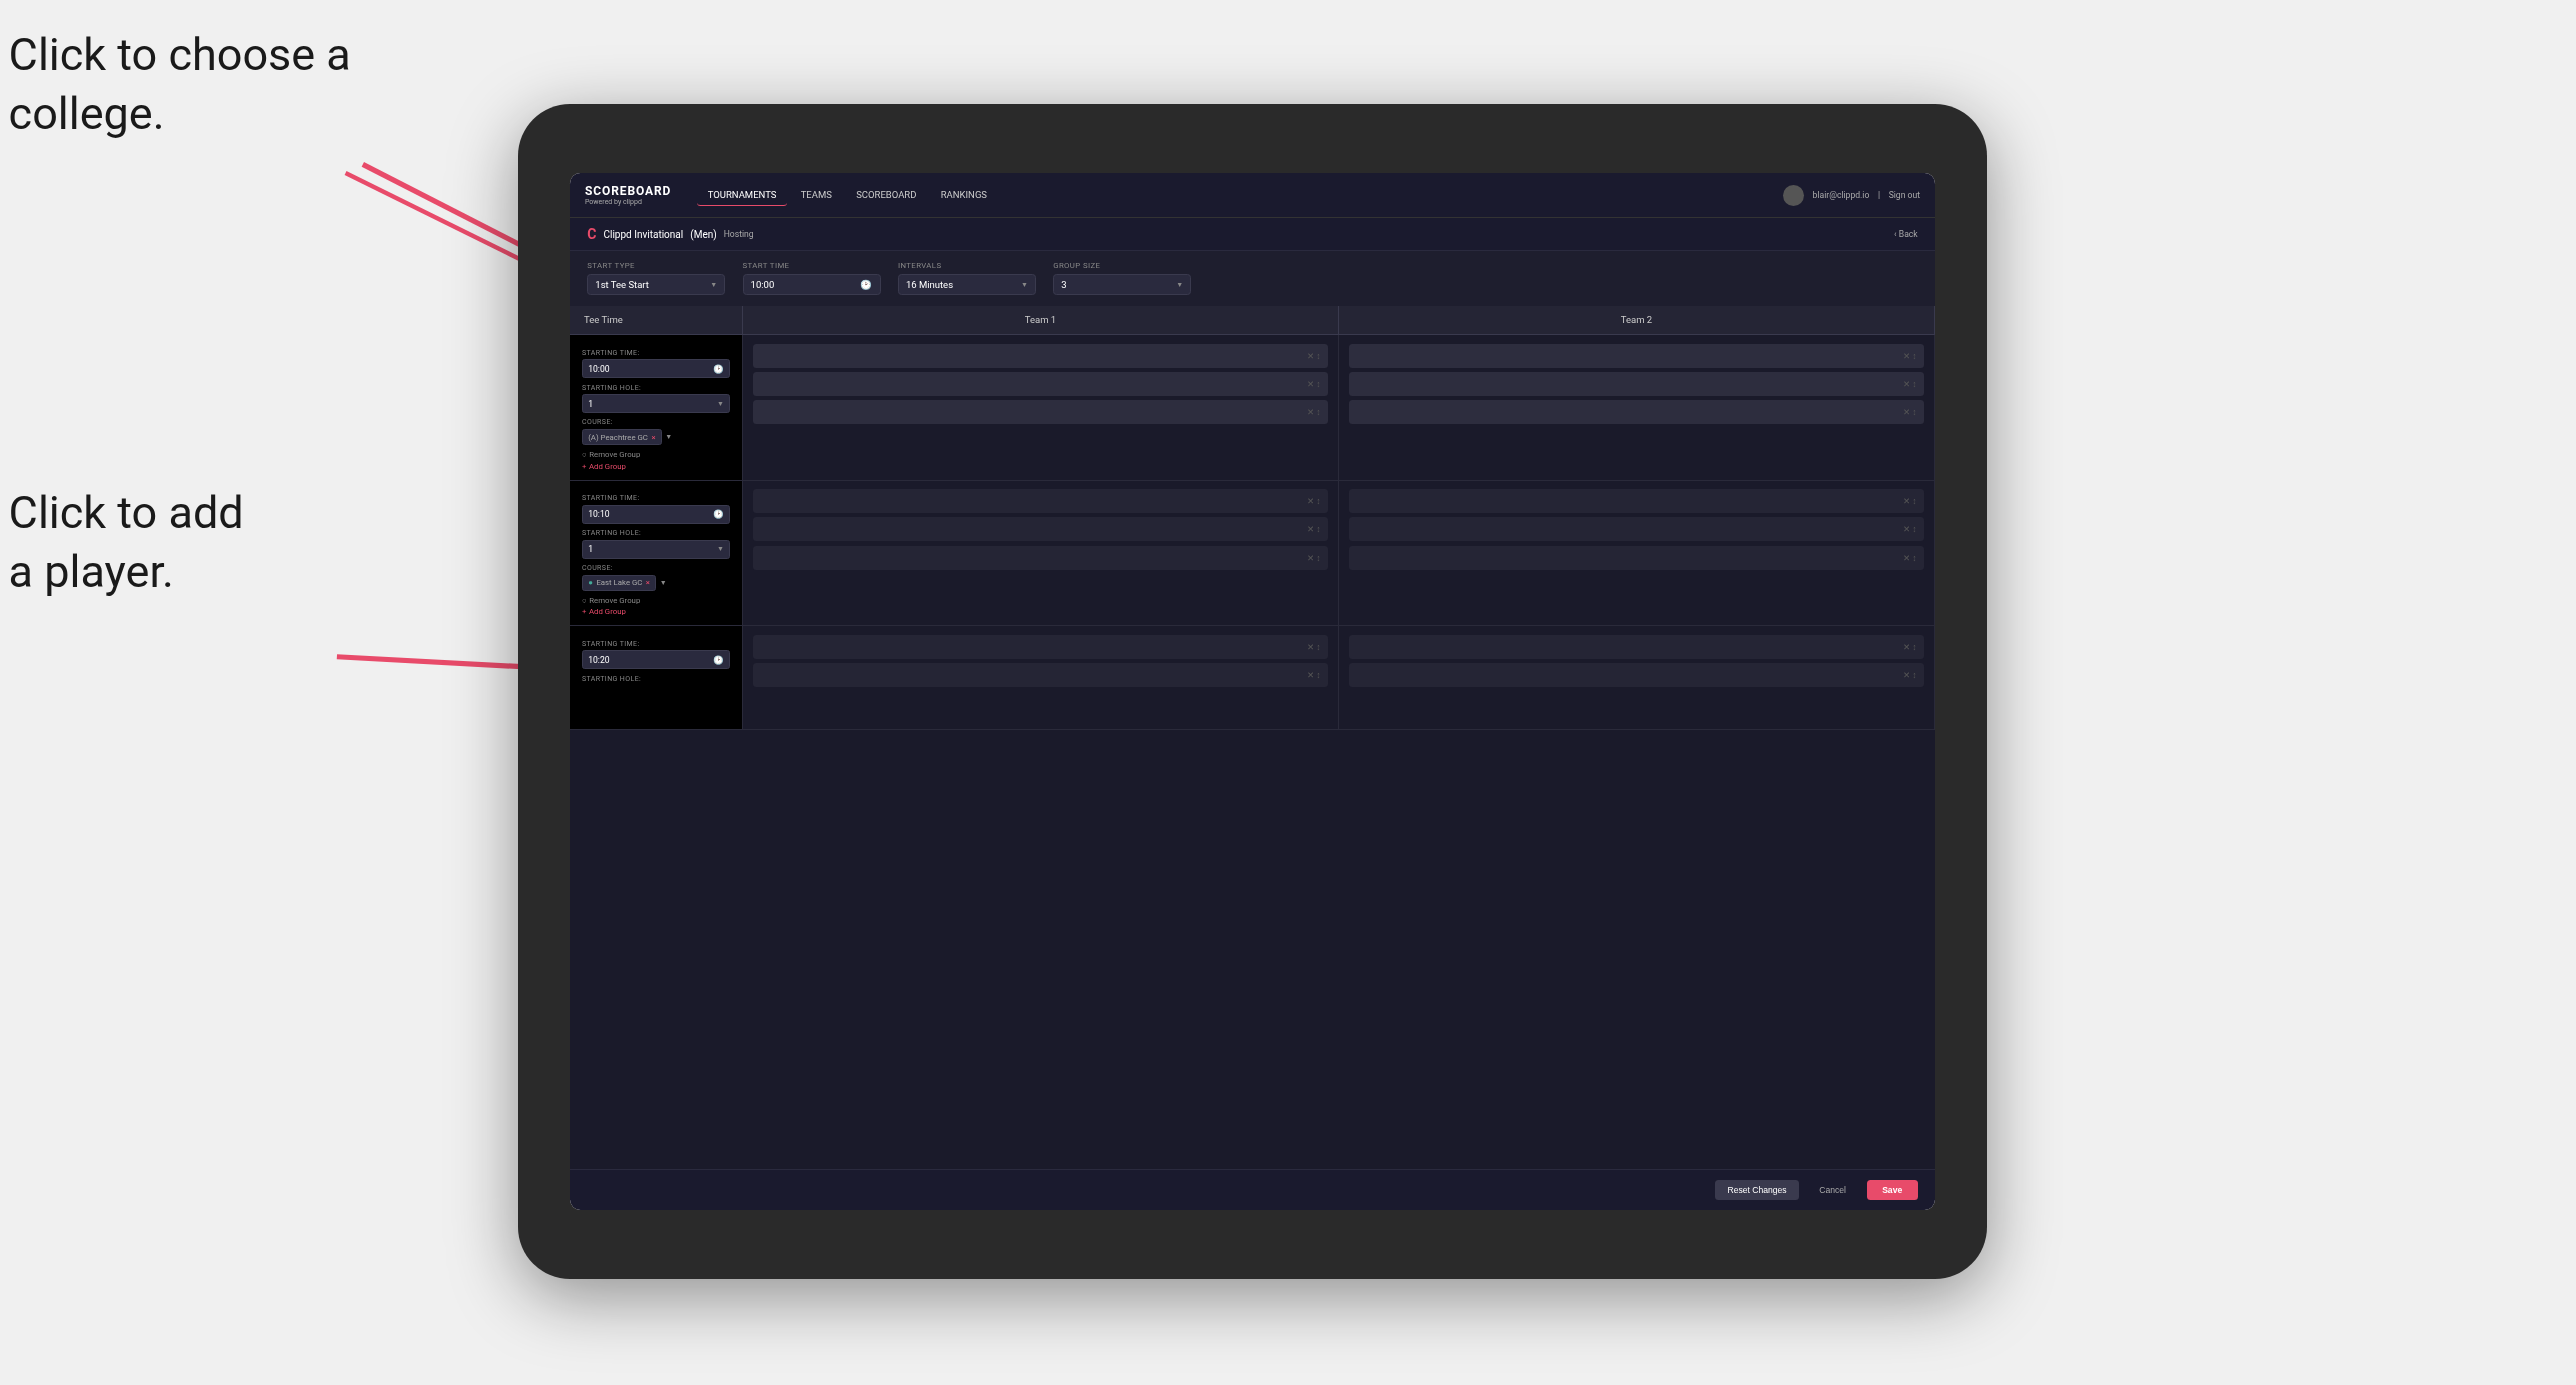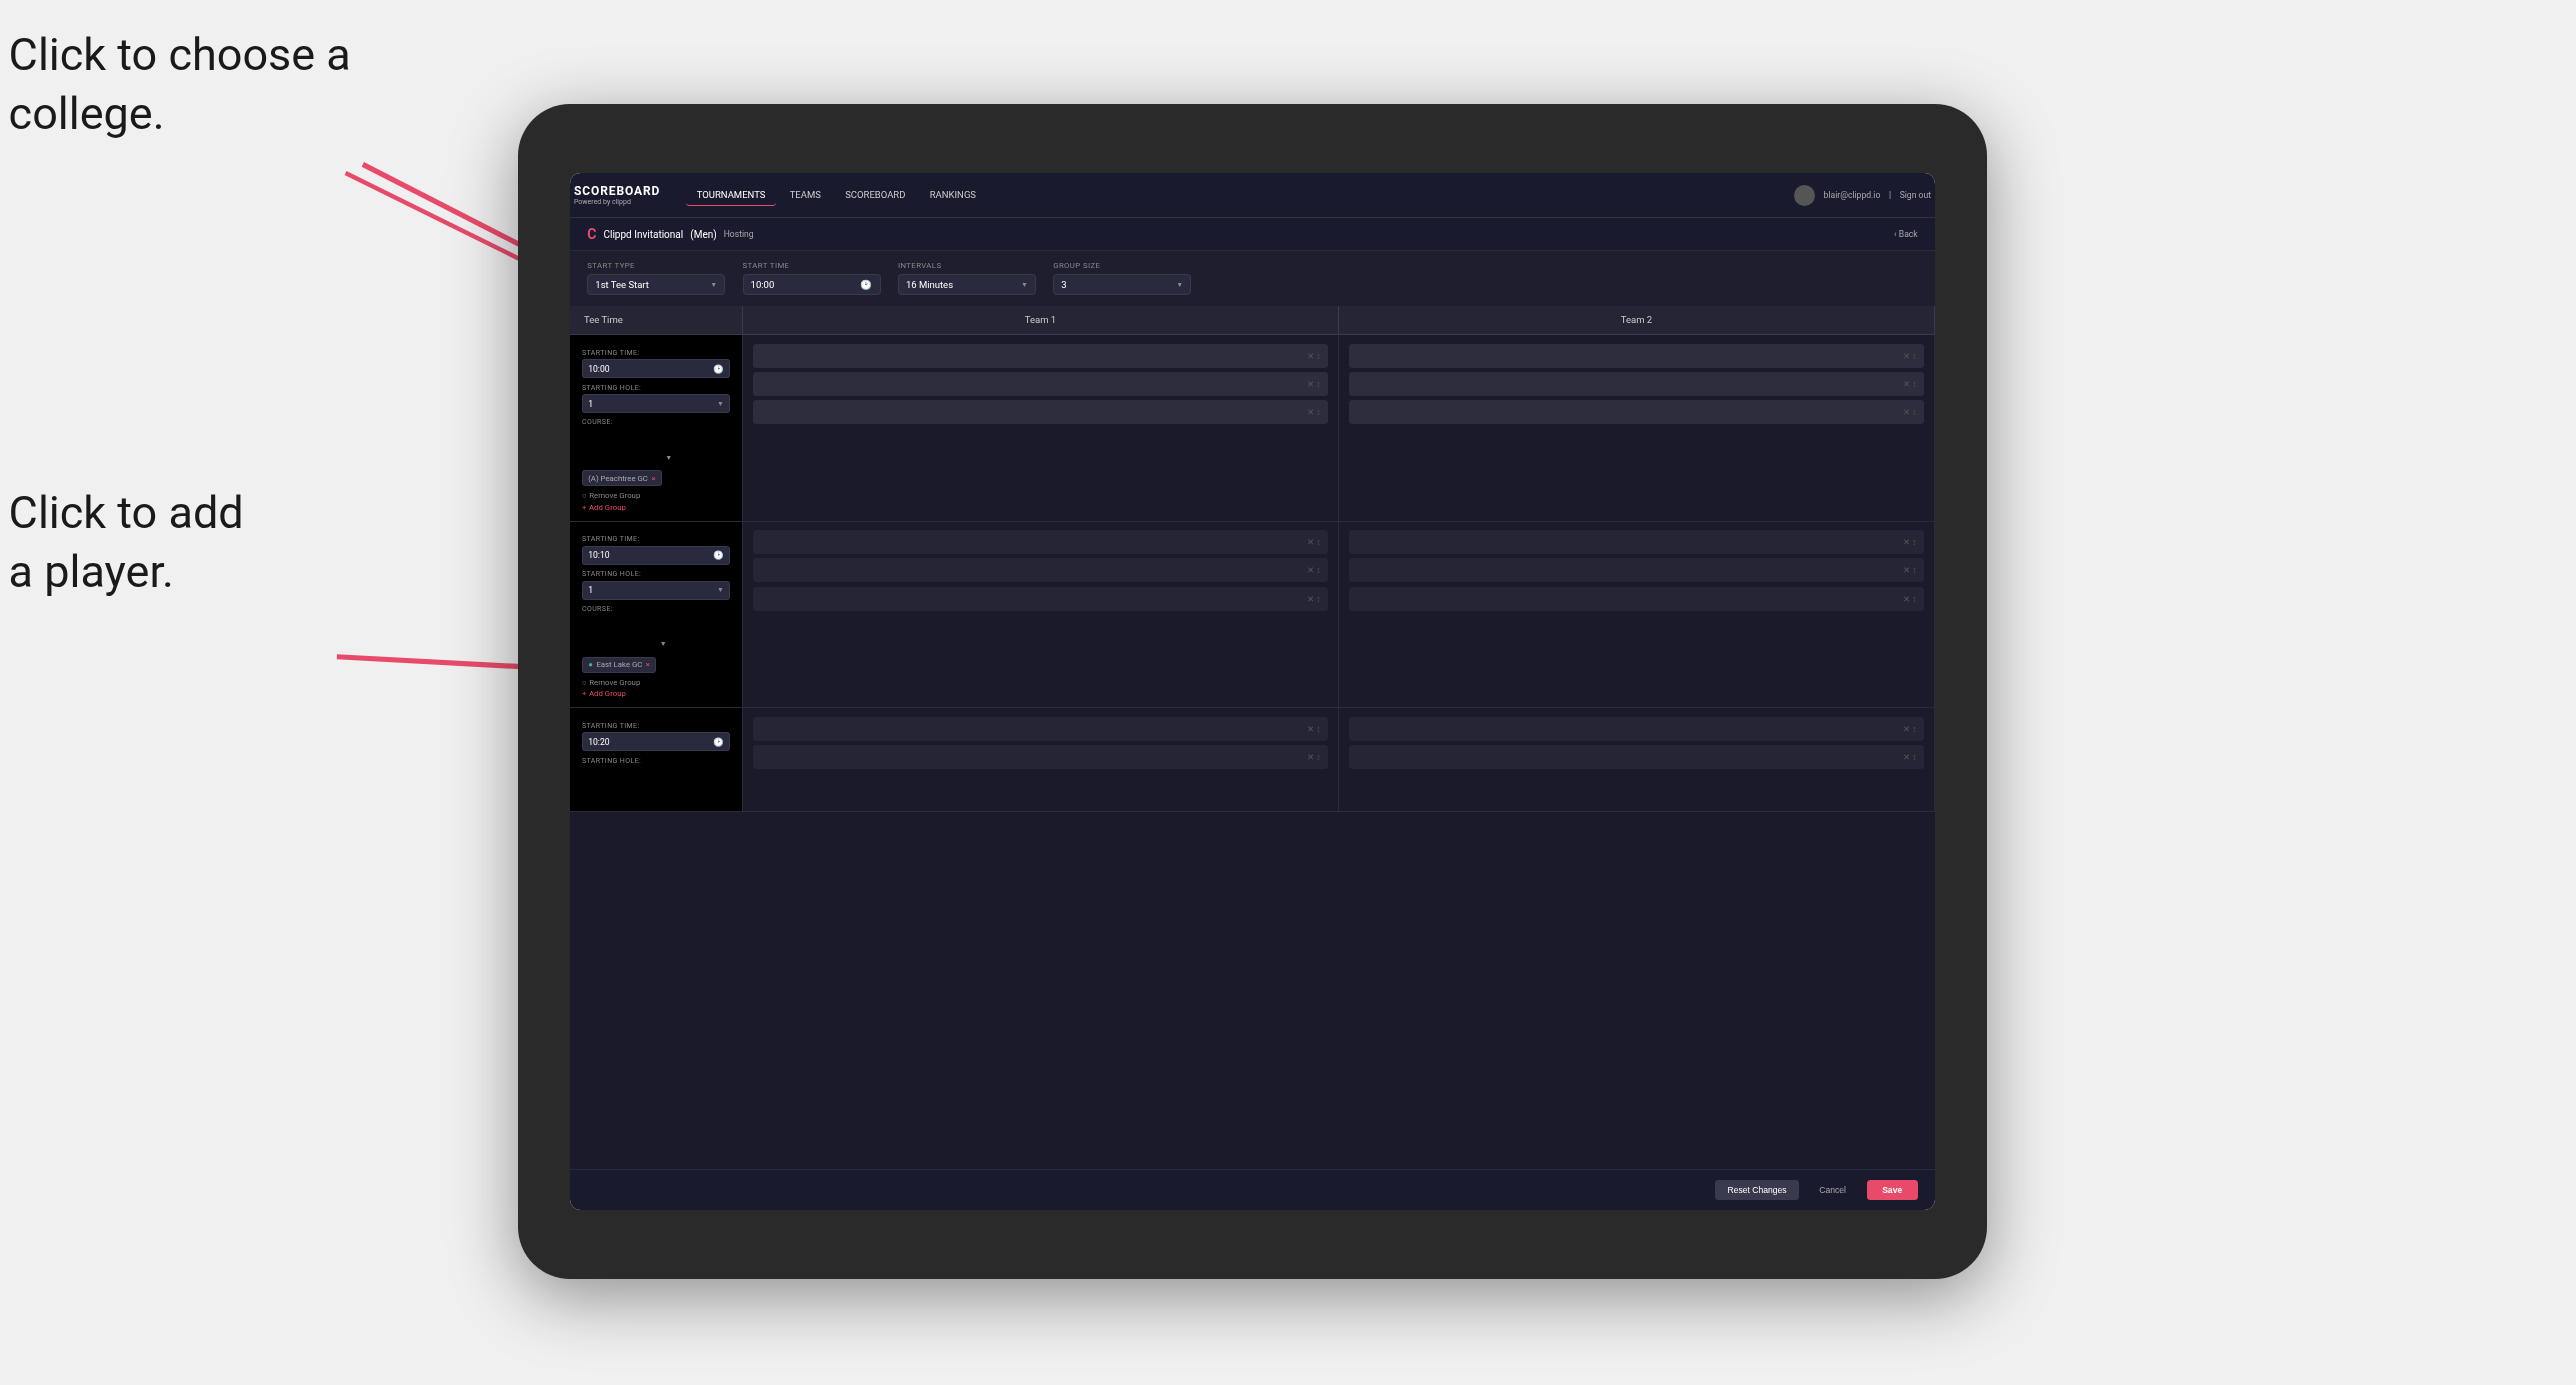--- a/index.html
+++ b/index.html
@@ -61,21 +61,21 @@
       overflow: hidden;
       position: relative;
     }
 
     
     .app-header {
       background: #1a1a2e;
       height: 45px;
       display: flex;
       align-items: center;
-      padding: 0 4px;
+      padding: 0 15px;
       border-bottom: 0.9px solid #333;
     }
     .scoreboard-logo {
       display: flex;
       flex-direction: column;
       margin-right: 26px;
     }
     .scoreboard-logo .logo-main {
       color: white;
       font-size: 12px;
@@ -255,21 +255,20 @@
     .group-left .course-tag {
       background: #2a2a3e;
       border: 0.9px solid #3a3a4e;
       color: #aaa;
       font-size: 7.8px;
       padding: 2.6px 5.2px;
       border-radius: 2.6px;
       display: inline-flex;
       align-items: center;
       gap: 3.5px;
-      margin-top: 41px;
     }
     .group-left .remove-group {
       color: #888;
       font-size: 7.8px;
       cursor: pointer;
       margin-top: 5.2px;
       display: flex;
       align-items: center;
       gap: 2.6px;
     }

